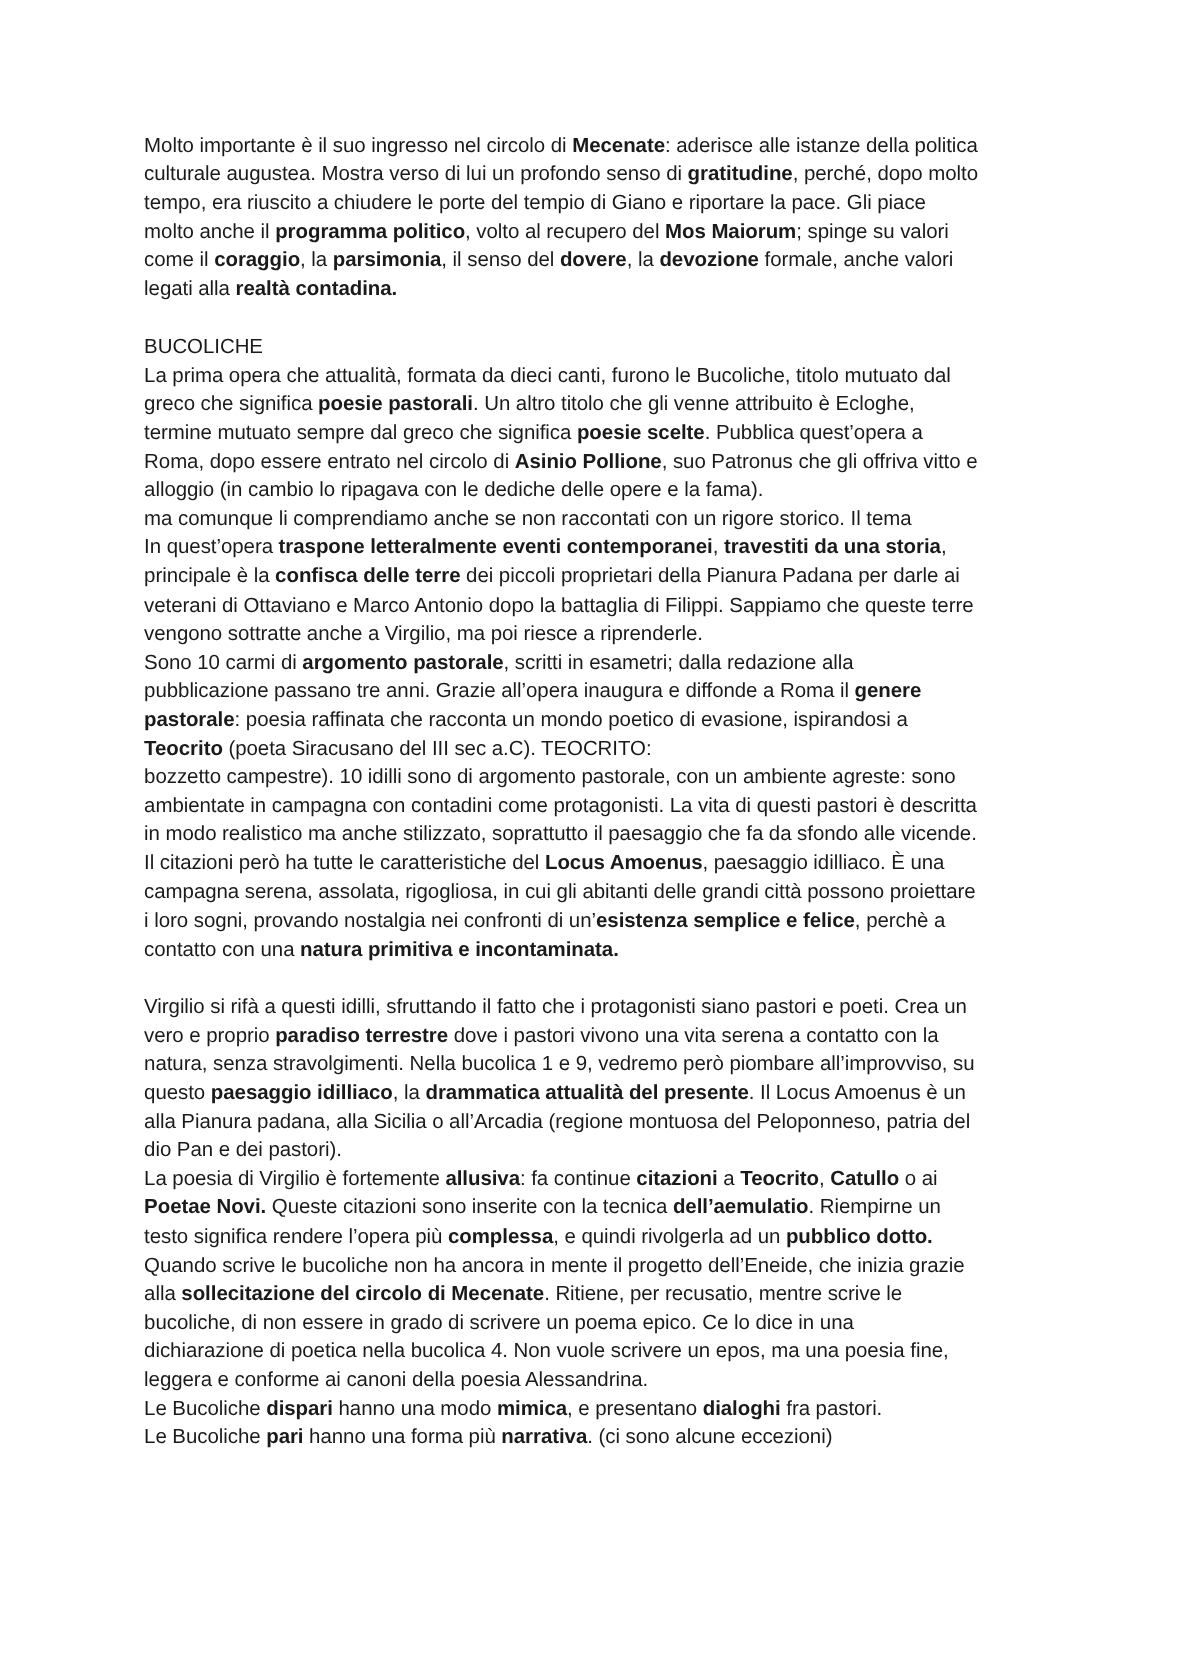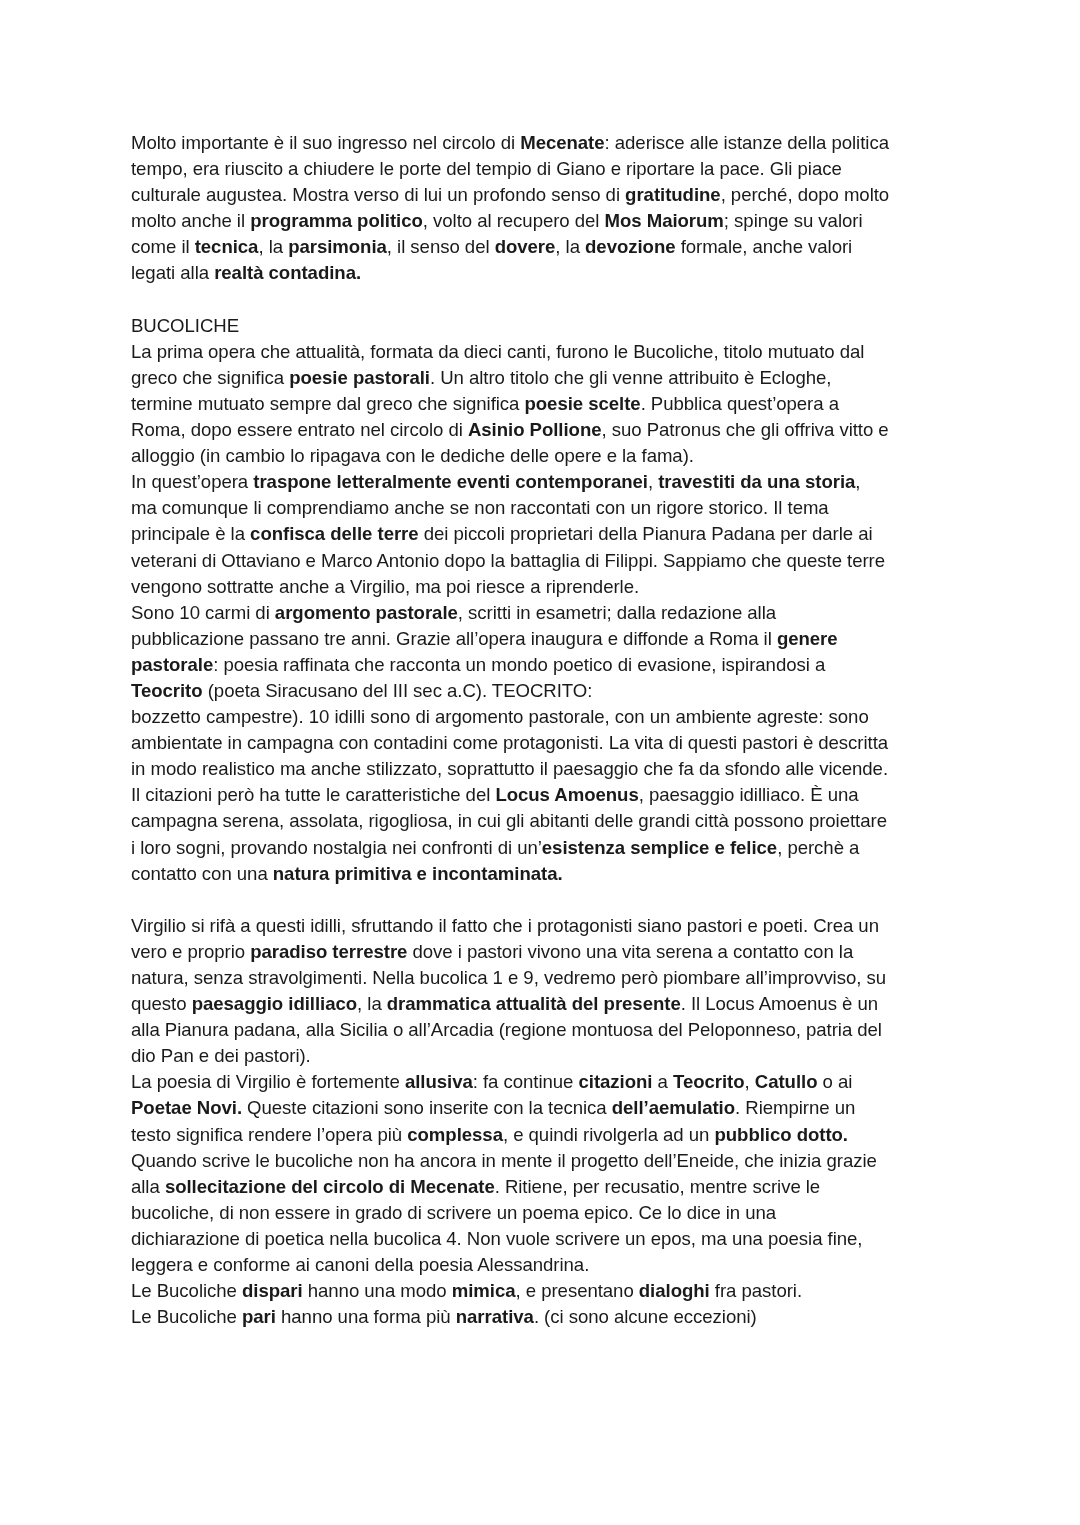--- a/index.html
+++ b/index.html
@@ -11,21 +11,21 @@
       width: 1080px;
       height: 1525px;
       position: relative;
       overflow: hidden;
       font-family: "Liberation Sans", sans-serif;
       color: #1a1a1a;
     }
     .page {
       position: absolute;
       left: 131px;
-      top: 130px;
+      top: 119px;
       width: 830px;
     }
     .line {
       font-size: 18.6px;
       line-height: 26.1px;
       height: 26.1px;
       white-space: nowrap;
       letter-spacing: -0.05px;
     }
     .blank {
@@ -34,40 +34,40 @@
     b {
       font-weight: bold;
     }
   </style>
 </head>
 <body>
 
 <div class="page" id="page">
     <div class="paragraph">
       <div class="line"><span>Molto importante è il suo ingresso nel circolo di </span><b>Mecenate</b><span>: aderisce alle istanze della politica</span></div>
+      <div class="line"><span>culturale augustea. Mostra verso di lui un profondo senso di </span><b>gratitudine</b><span>, perché, dopo molto</span></div>
       <div class="line"><span>tempo, era riuscito a chiudere le porte del tempio di Giano e riportare la pace. Gli piace</span></div>
-      <div class="line"><span>culturale augustea. Mostra verso di lui un profondo senso di </span><b>gratitudine</b><span>, perché, dopo molto</span></div>
       <div class="line"><span>molto anche il </span><b>programma politico</b><span>, volto al recupero del </span><b>Mos Maiorum</b><span>; spinge su valori</span></div>
-      <div class="line"><span>come il </span><b>tecnica</b><span>, la </span><b>parsimonia</b><span>, il senso del </span><b>dovere</b><span>, la </span><b>devozione</b><span> formale, anche valori</span></div>
+      <div class="line"><span>come il </span><b>coraggio</b><span>, la </span><b>parsimonia</b><span>, il senso del </span><b>dovere</b><span>, la </span><b>devozione</b><span> formale, anche valori</span></div>
       <div class="line"><span>legati alla </span><b>realtà contadina.</b></div>
     </div>
     <div class="blank"></div>
     <div class="heading">
       <div class="line"><span>BUCOLICHE</span></div>
     </div>
     <div class="paragraph">
       <div class="line"><span>La prima opera che attualità, formata da dieci canti, furono le Bucoliche, titolo mutuato dal</span></div>
       <div class="line"><span>greco che significa </span><b>poesie pastorali</b><span>. Un altro titolo che gli venne attribuito è Ecloghe,</span></div>
       <div class="line"><span>termine mutuato sempre dal greco che significa </span><b>poesie scelte</b><span>. Pubblica quest’opera a</span></div>
       <div class="line"><span>Roma, dopo essere entrato nel circolo di </span><b>Asinio Pollione</b><span>, suo Patronus che gli offriva vitto e</span></div>
       <div class="line"><span>alloggio (in cambio lo ripagava con le dediche delle opere e la fama).</span></div>
     </div>
     <div class="paragraph">
+      <div class="line"><span>ma comunque li comprendiamo anche se non raccontati con un rigore storico. Il tema</span></div>
       <div class="line"><span>In quest’opera </span><b>traspone letteralmente eventi contemporanei</b><span>, </span><b>travestiti da una storia</b><span>,</span></div>
-      <div class="line"><span>ma comunque li comprendiamo anche se non raccontati con un rigore storico. Il tema</span></div>
       <div class="line"><span>principale è la </span><b>confisca delle terre</b><span> dei piccoli proprietari della Pianura Padana per darle ai</span></div>
       <div class="line"><span>veterani di Ottaviano e Marco Antonio dopo la battaglia di Filippi. Sappiamo che queste terre</span></div>
       <div class="line"><span>vengono sottratte anche a Virgilio, ma poi riesce a riprenderle.</span></div>
     </div>
     <div class="paragraph">
       <div class="line"><span>Sono 10 carmi di </span><b>argomento pastorale</b><span>, scritti in esametri; dalla redazione alla</span></div>
       <div class="line"><span>pubblicazione passano tre anni. Grazie all’opera inaugura e diffonde a Roma il </span><b>genere</b></div>
       <div class="line"><b>pastorale</b><span>: poesia raffinata che racconta un mondo poetico di evasione, ispirandosi a</span></div>
       <div class="line"><b>Teocrito</b><span> (poeta Siracusano del III sec a.C).  TEOCRITO:</span></div>
     </div>

